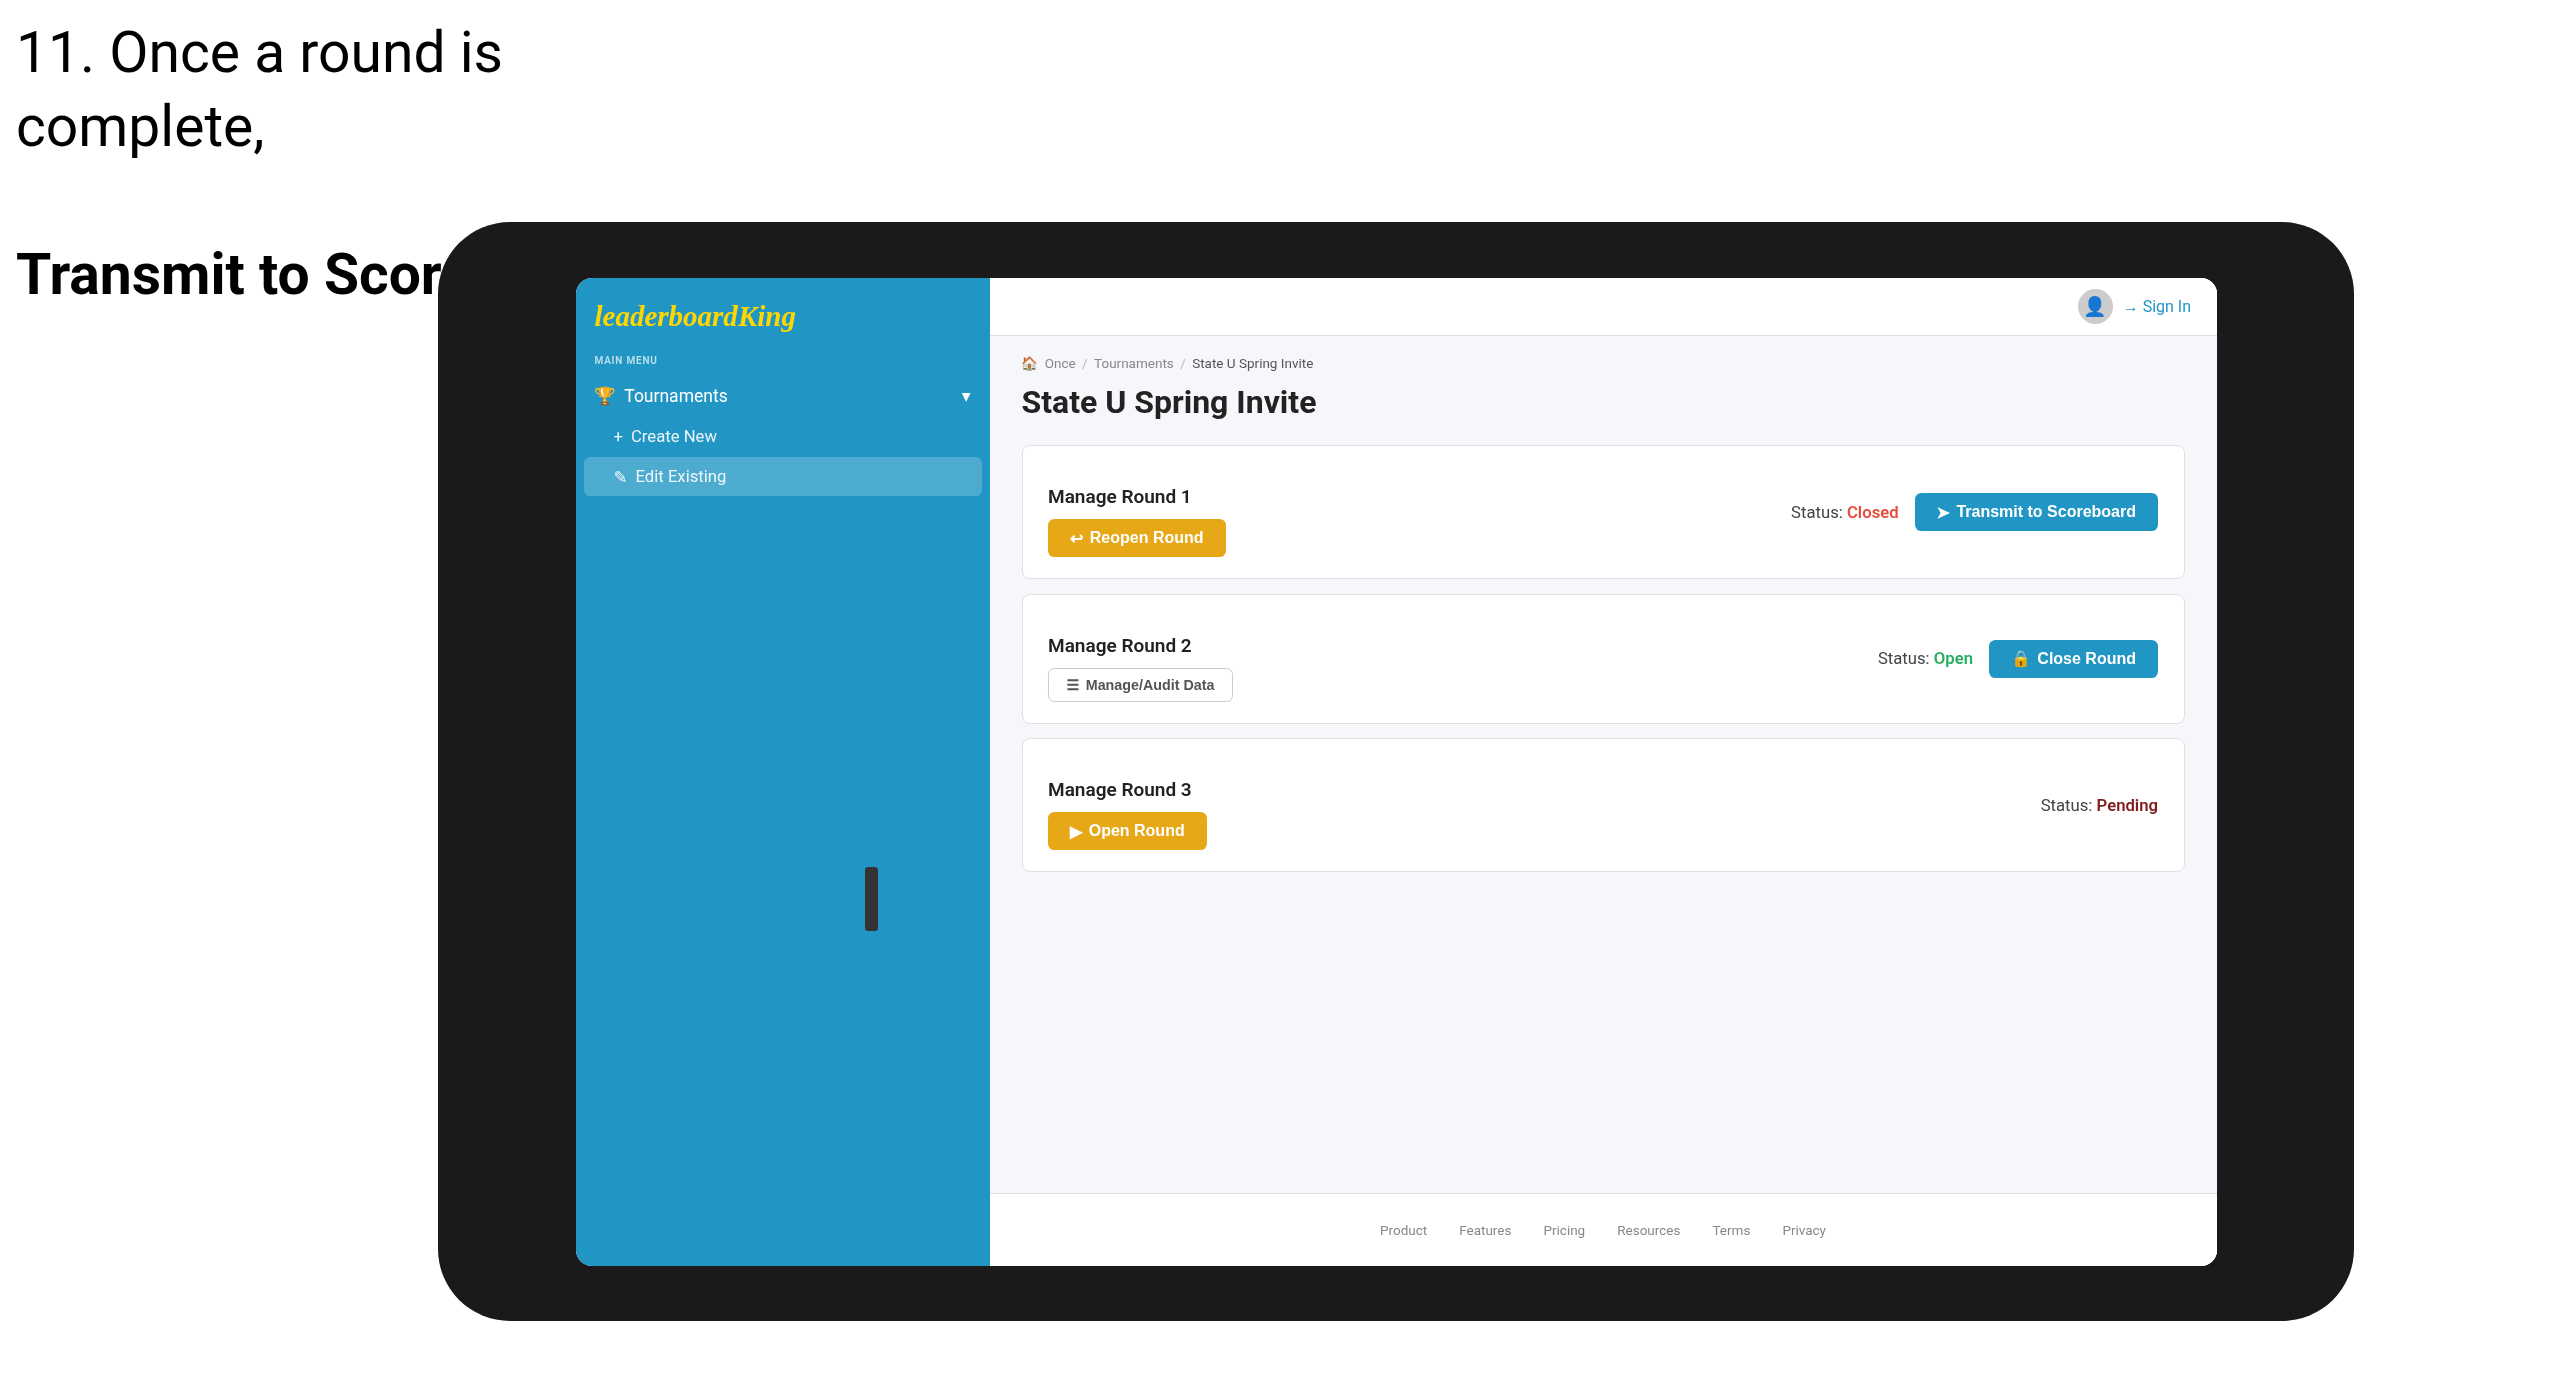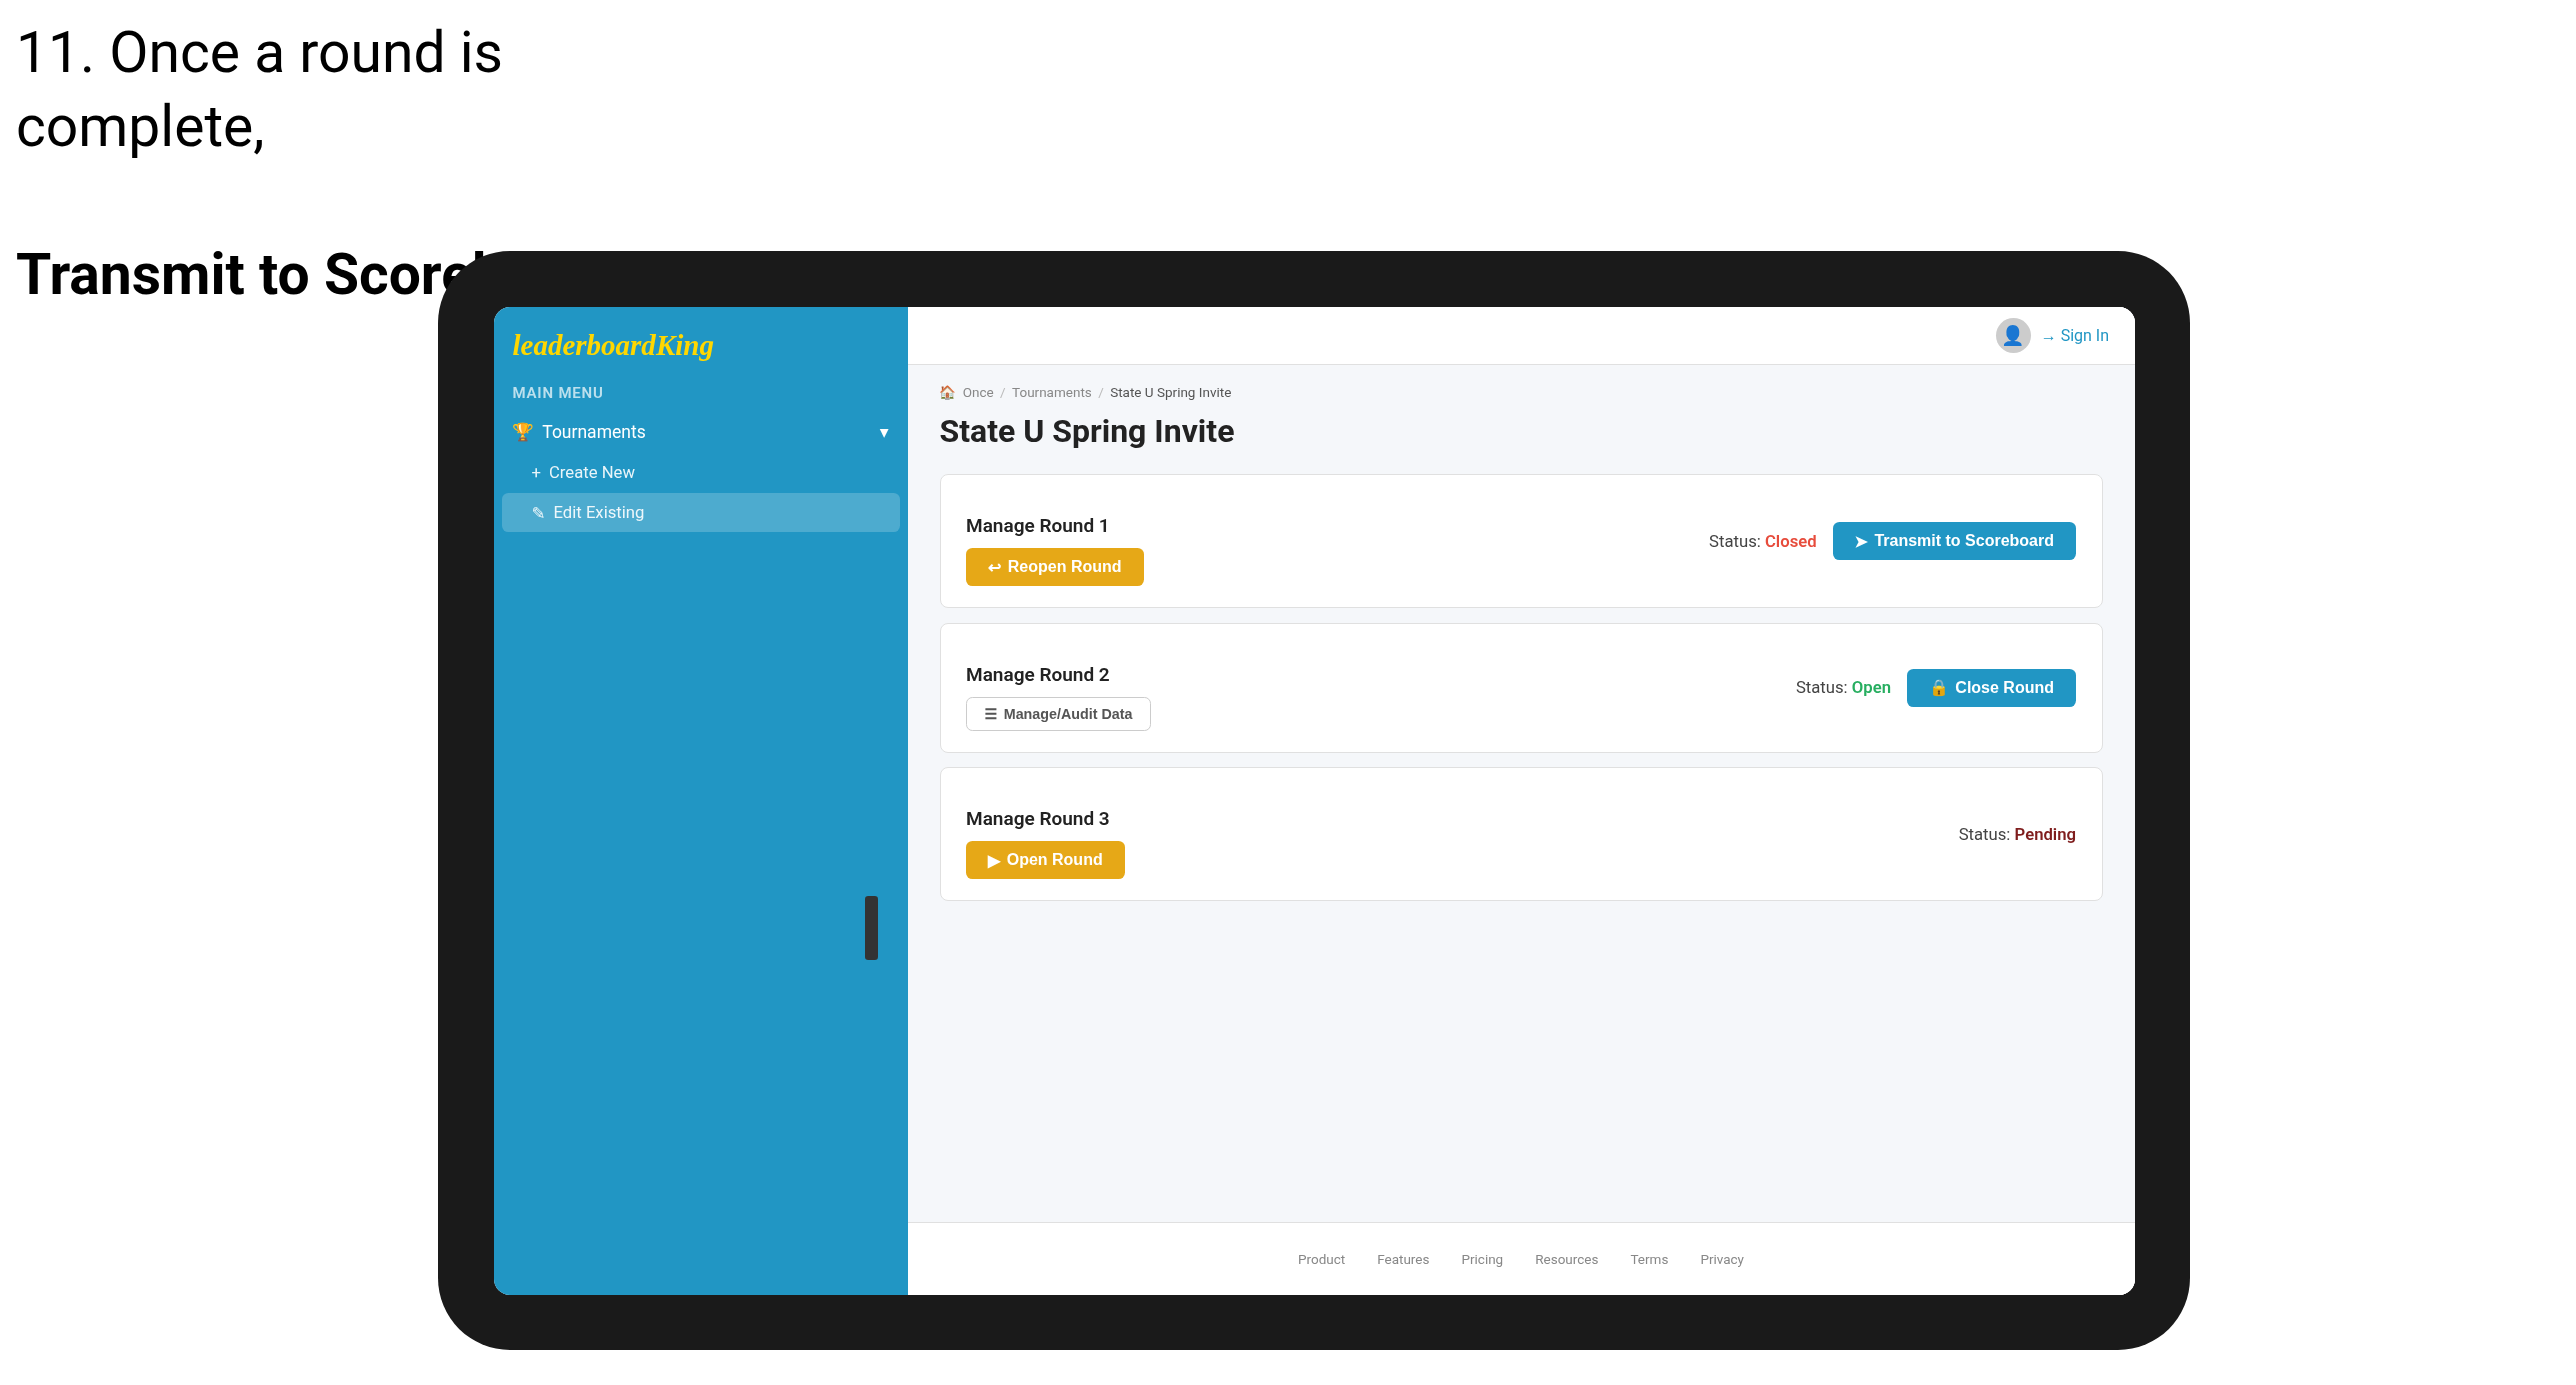--- a/index.html
+++ b/index.html
@@ -32,23 +32,23 @@
       top: 0;
       left: 0;
       width: 2576px;
       height: 1386px;
       pointer-events: none;
     }
 
     
     .tablet-outer {
       position: absolute;
-      top: 251px;
+      top: 222px;
       left: 438px;
-      width: 1752px;
+      width: 1916px;
       height: 1099px;
       background: #1a1a1a;
       border-radius: 72px;
       display: flex;
       align-items: center;
       justify-content: center;
     }
     .tablet-screen {
       width: 1641px;
       height: 988px;
@@ -76,21 +76,21 @@
       font-size: 29px;
       font-weight: 700;
       color: #fff;
       font-family: Georgia, serif;
     }
     .logo-text span {
       font-style: italic;
       color: #FFD700;
     }
     .sidebar-main-menu-label {
-      font-size: 15px;
+      font-size: 10px;
       font-weight: 600;
       color: rgba(255,255,255,0.7);
       padding: 6.4px 19px 9.6px;
       letter-spacing: 0.8px;
       text-transform: uppercase;
     }
     .sidebar-nav-item {
       display: flex;
       align-items: center;
       justify-content: space-between;

